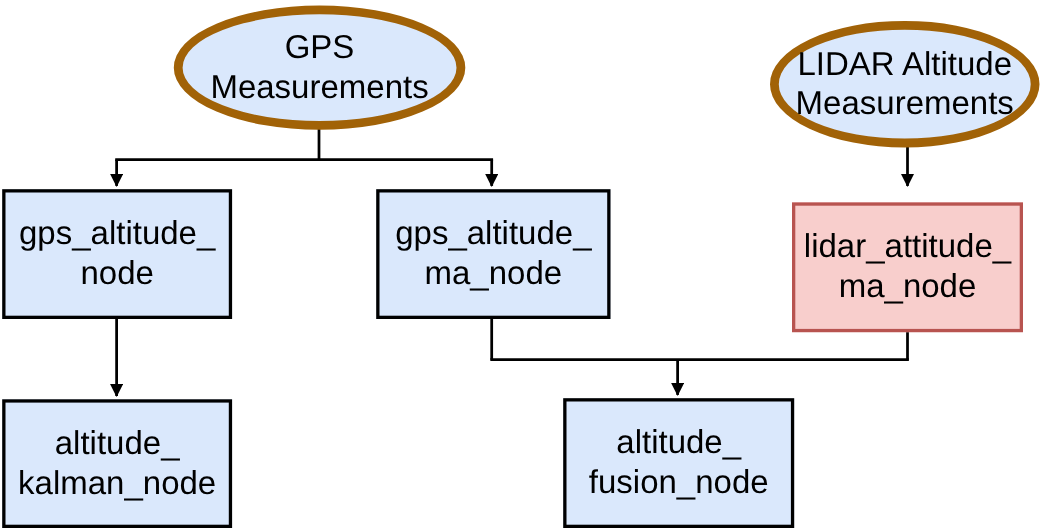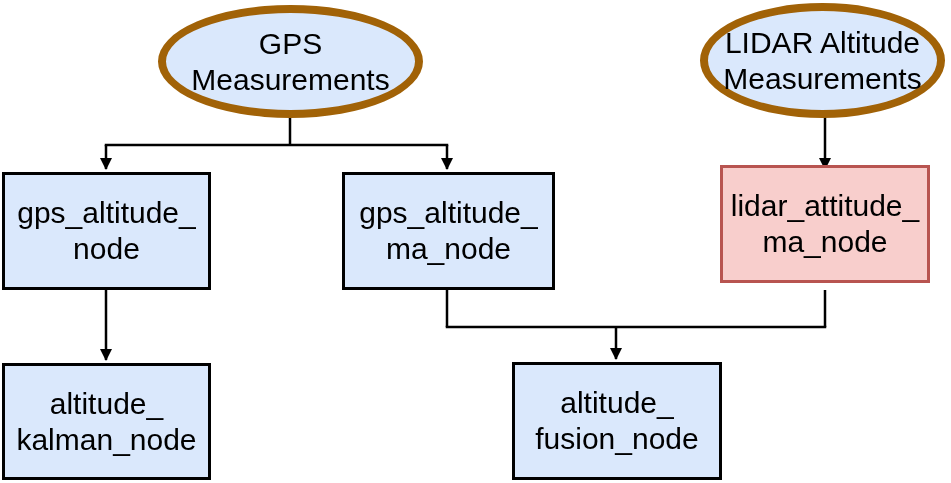--- a/index.html
+++ b/index.html
@@ -38,24 +38,24 @@
   .shape-rect.red {
     background: #f8cecc;
     border: 3px solid #b85450;
   }
   .shape-ellipse {
     background: #dae8fc;
     border: 8px solid #a16207;
     border-radius: 50%;
   }
   #n-gps        { left: 158px; top: 5px;   width: 265px; height: 113px; }
-  #n-lidar      { left: 700px; top: 3px;   width: 245px; height: 115px; }
+  #n-lidar      { left: 700px; top: 19px;   width: 245px; height: 115px; }
   #n-gps-alt    { left: 2px;   top: 172px; width: 209px; height: 118px; }
   #n-gps-ma     { left: 342px; top: 172px; width: 213px; height: 118px; }
-  #n-lidar-ma   { left: 720px; top: 165px; width: 210px; height: 118px; }
+  #n-lidar-ma   { left: 720px; top: 184px; width: 210px; height: 118px; }
   #n-kalman     { left: 2px;   top: 363px; width: 209px; height: 117px; }
   #n-fusion     { left: 512px; top: 362px; width: 210px; height: 118px; }
   .edge {
     stroke: #000000;
     stroke-width: 2.5;
     fill: none;
   }
 </style>
 </head>
 <body>

